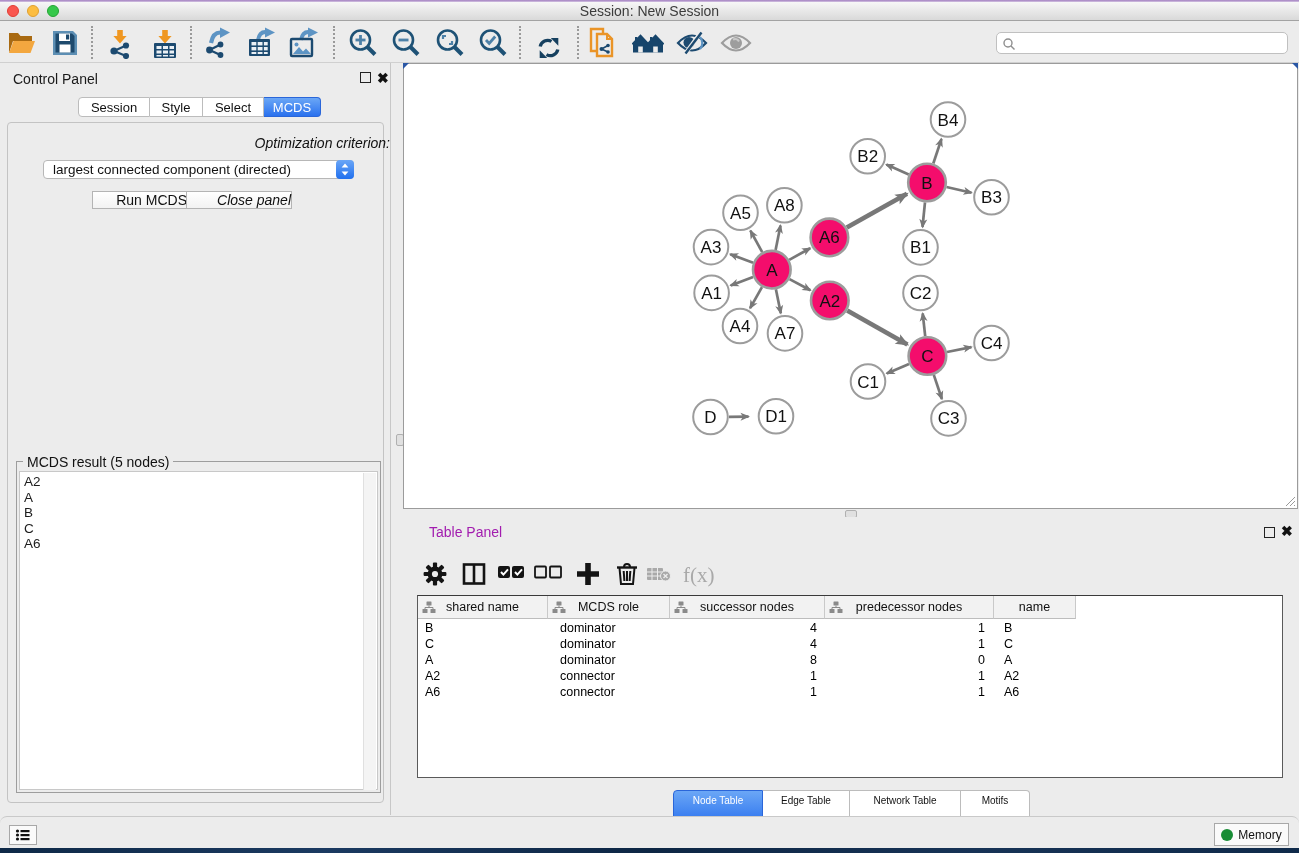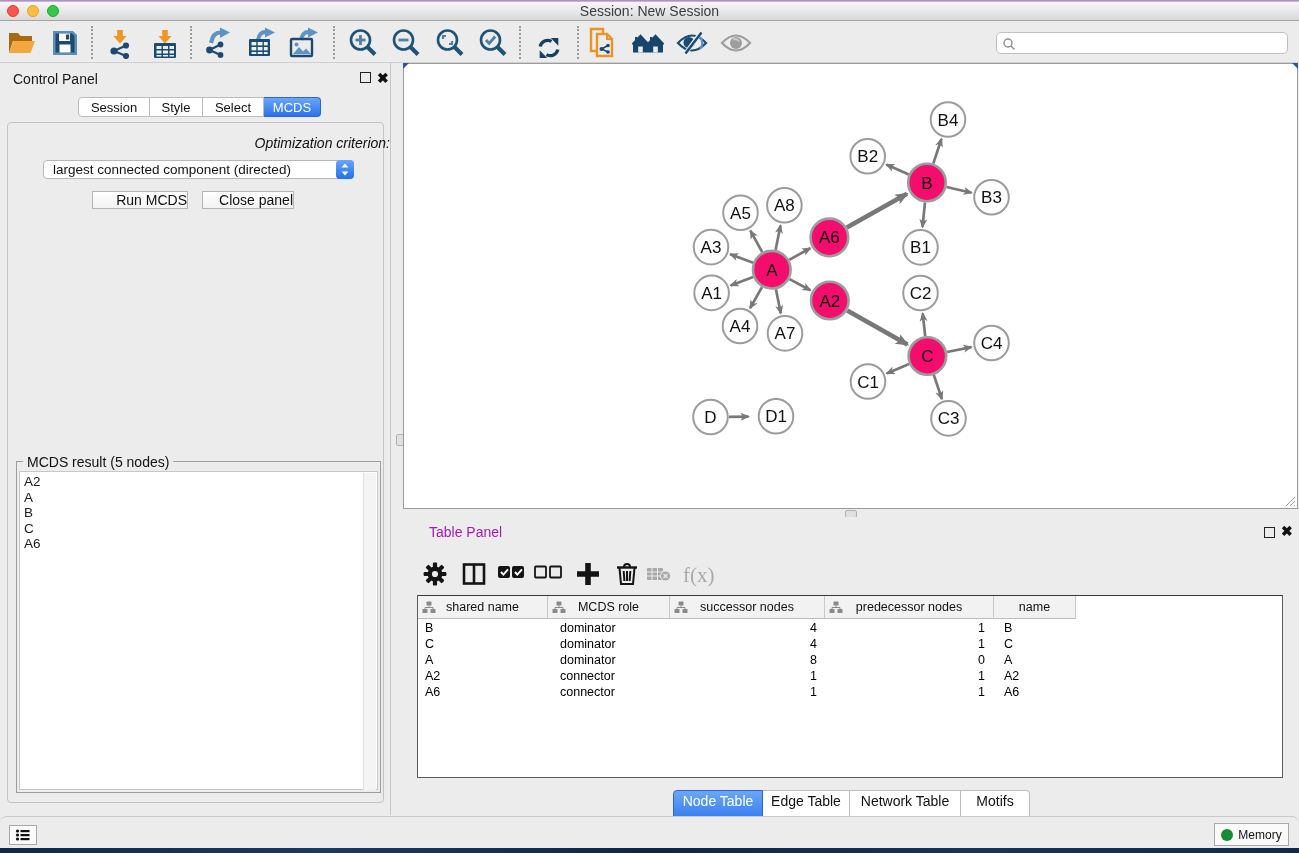--- a/index.html
+++ b/index.html
@@ -268,21 +268,21 @@
   <div id="optlabel" class="abs">Optimization criterion:</div>
   <div id="combo" class="abs">largest connected component (directed)
     <div class="stepper"><svg width="18" height="19" viewBox="0 0 18 19">
           <g fill="#fff">
             <path d="M9,3.5 l3.4,4 h-6.8 z"></path>
             <path d="M9,15.5 l3.4,-4 h-6.8 z"></path>
           </g>
         </svg></div>
   </div>
   <div class="btn abs" style="left:92px; width:96px;">Run MCDS</div>
-  <div class="btn abs" style="left:202px; width:92px;">Close panel</div>
+  <div class="btn abs" style="left:186px; width:106px;font-style:italic;">Close panel</div>
   <div id="groupbox" class="abs">
     <div id="grouplabel" class="abs">MCDS result (5 nodes)</div>
     <div id="mcdslist" class="abs">A2<br>A<br>B<br>C<br>A6<div class="sb"></div></div>
   </div>
 </div>
 <div id="vsplit-handle" class="abs"></div>
 <div id="hsplit-handle" class="abs"></div>
 
 <div id="netwin" class="abs">
   <svg class="abs" style="left:-1px; top:-1px;" width="6" height="6" viewBox="0 0 6 6">
@@ -522,21 +522,21 @@
       </div>
 <div class="trow abs" style="left:0;top:89px;width:658px;">
         <span class="tcell" style="left:7px;">A6</span>
         <span class="tcell" style="left:142px;">connector</span>
         <span class="tcell" style="left:251px;width:148px;text-align:right;">1</span>
         <span class="tcell" style="left:407px;width:160px;text-align:right;">1</span>
         <span class="tcell" style="left:586px;">A6</span>
       </div>
   </div>
 
-  <div class="tabs abs" style="left:281px; top:273px; width:357px; height:36px; font-size:14px;">
+  <div class="tabs abs" style="left:281px; top:273px; width:357px; height:36px; font-size:10px;">
     <div class="tab first sel" style="width:90px; line-height:20px;">Node Table</div>
     <div class="tab" style="width:87px; line-height:20px;">Edge Table</div>
     <div class="tab" style="width:111px; line-height:20px;">Network Table</div>
     <div class="tab last" style="width:69px; line-height:20px;">Motifs</div>
   </div>
 </div>
 
 <div id="statusbar" class="abs">
   <div id="listbtn" class="abs"><svg width="26" height="18" viewBox="0 0 26 18">
         <g fill="#111">

